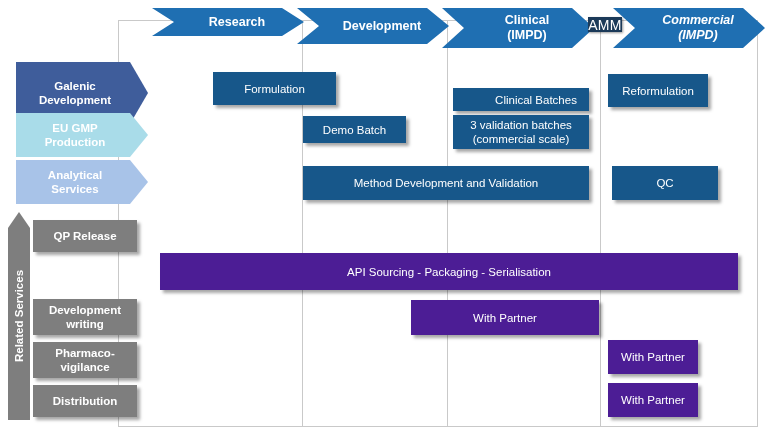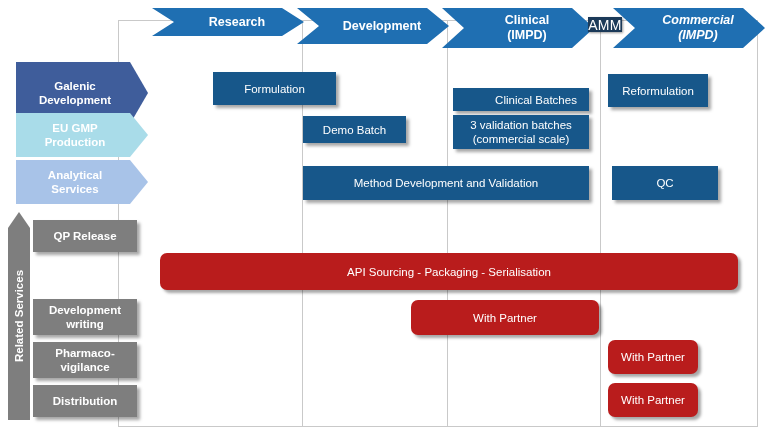--- a/index.html
+++ b/index.html
@@ -112,21 +112,21 @@
     justify-content: center;
     text-align: center;
     font-size: 11.5px;
     line-height: 14px;
     color: #ffffff;
     box-sizing: border-box;
     padding: 0 6px;
     box-shadow: 3px 3px 3px rgba(0,0,0,0.35);
   }
   .task-blue { background: #17578A; }
-  .task-grey { background: #b91c1c; border-radius: 7px; }
+  .task-grey { background: #4c1d95; }
   .task-grey-b { background: #7E7E7E; font-weight: bold; }
 </style>
 </head>
 <body>
 
 <div id="canvas">
 
   <div class="hline" style="left:118px; top:20px; width:640px;"></div>
   <div class="hline" style="left:118px; top:426px; width:640px;"></div>
 

